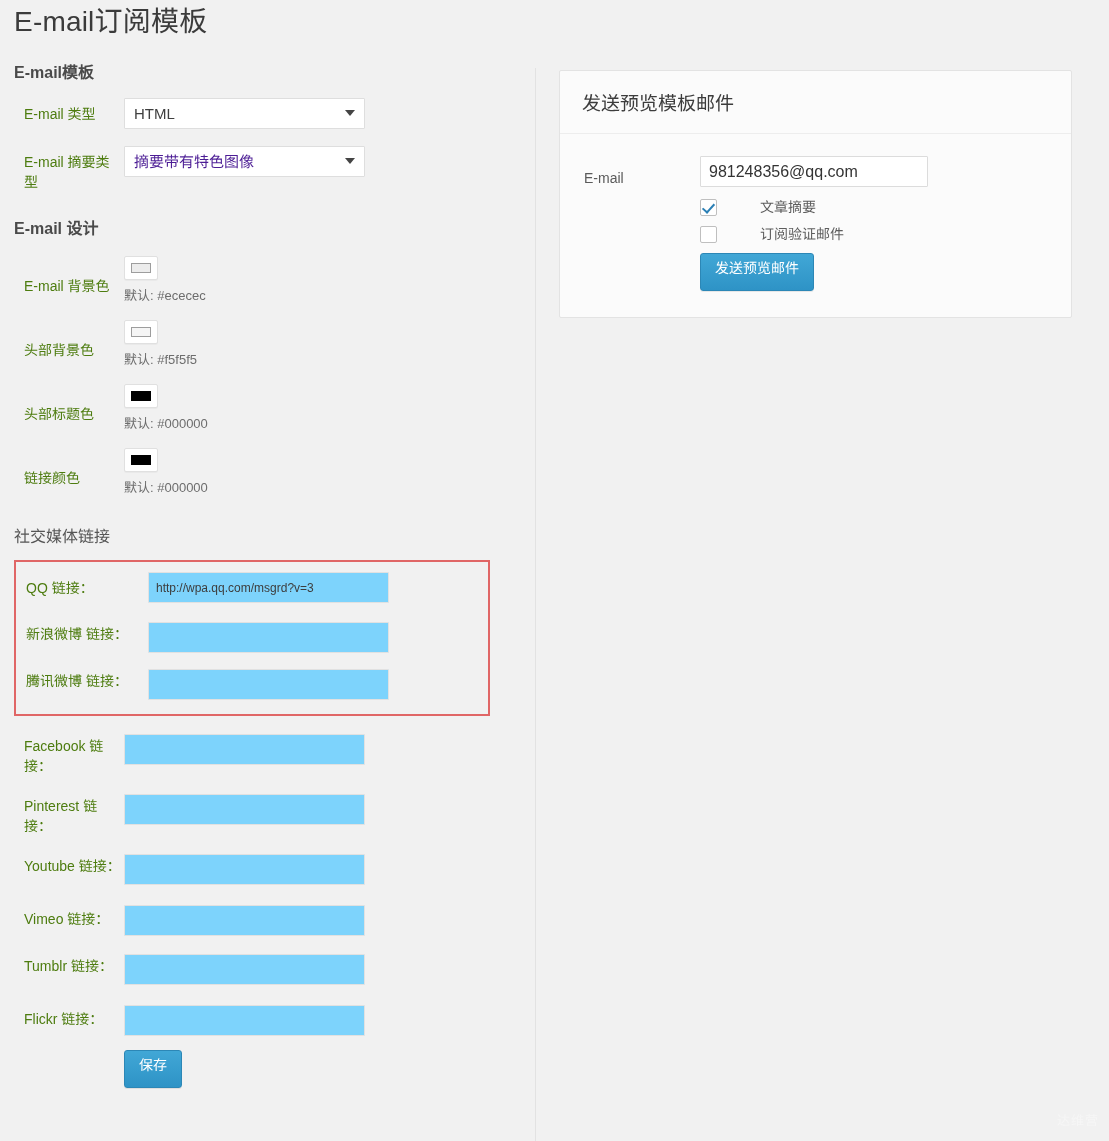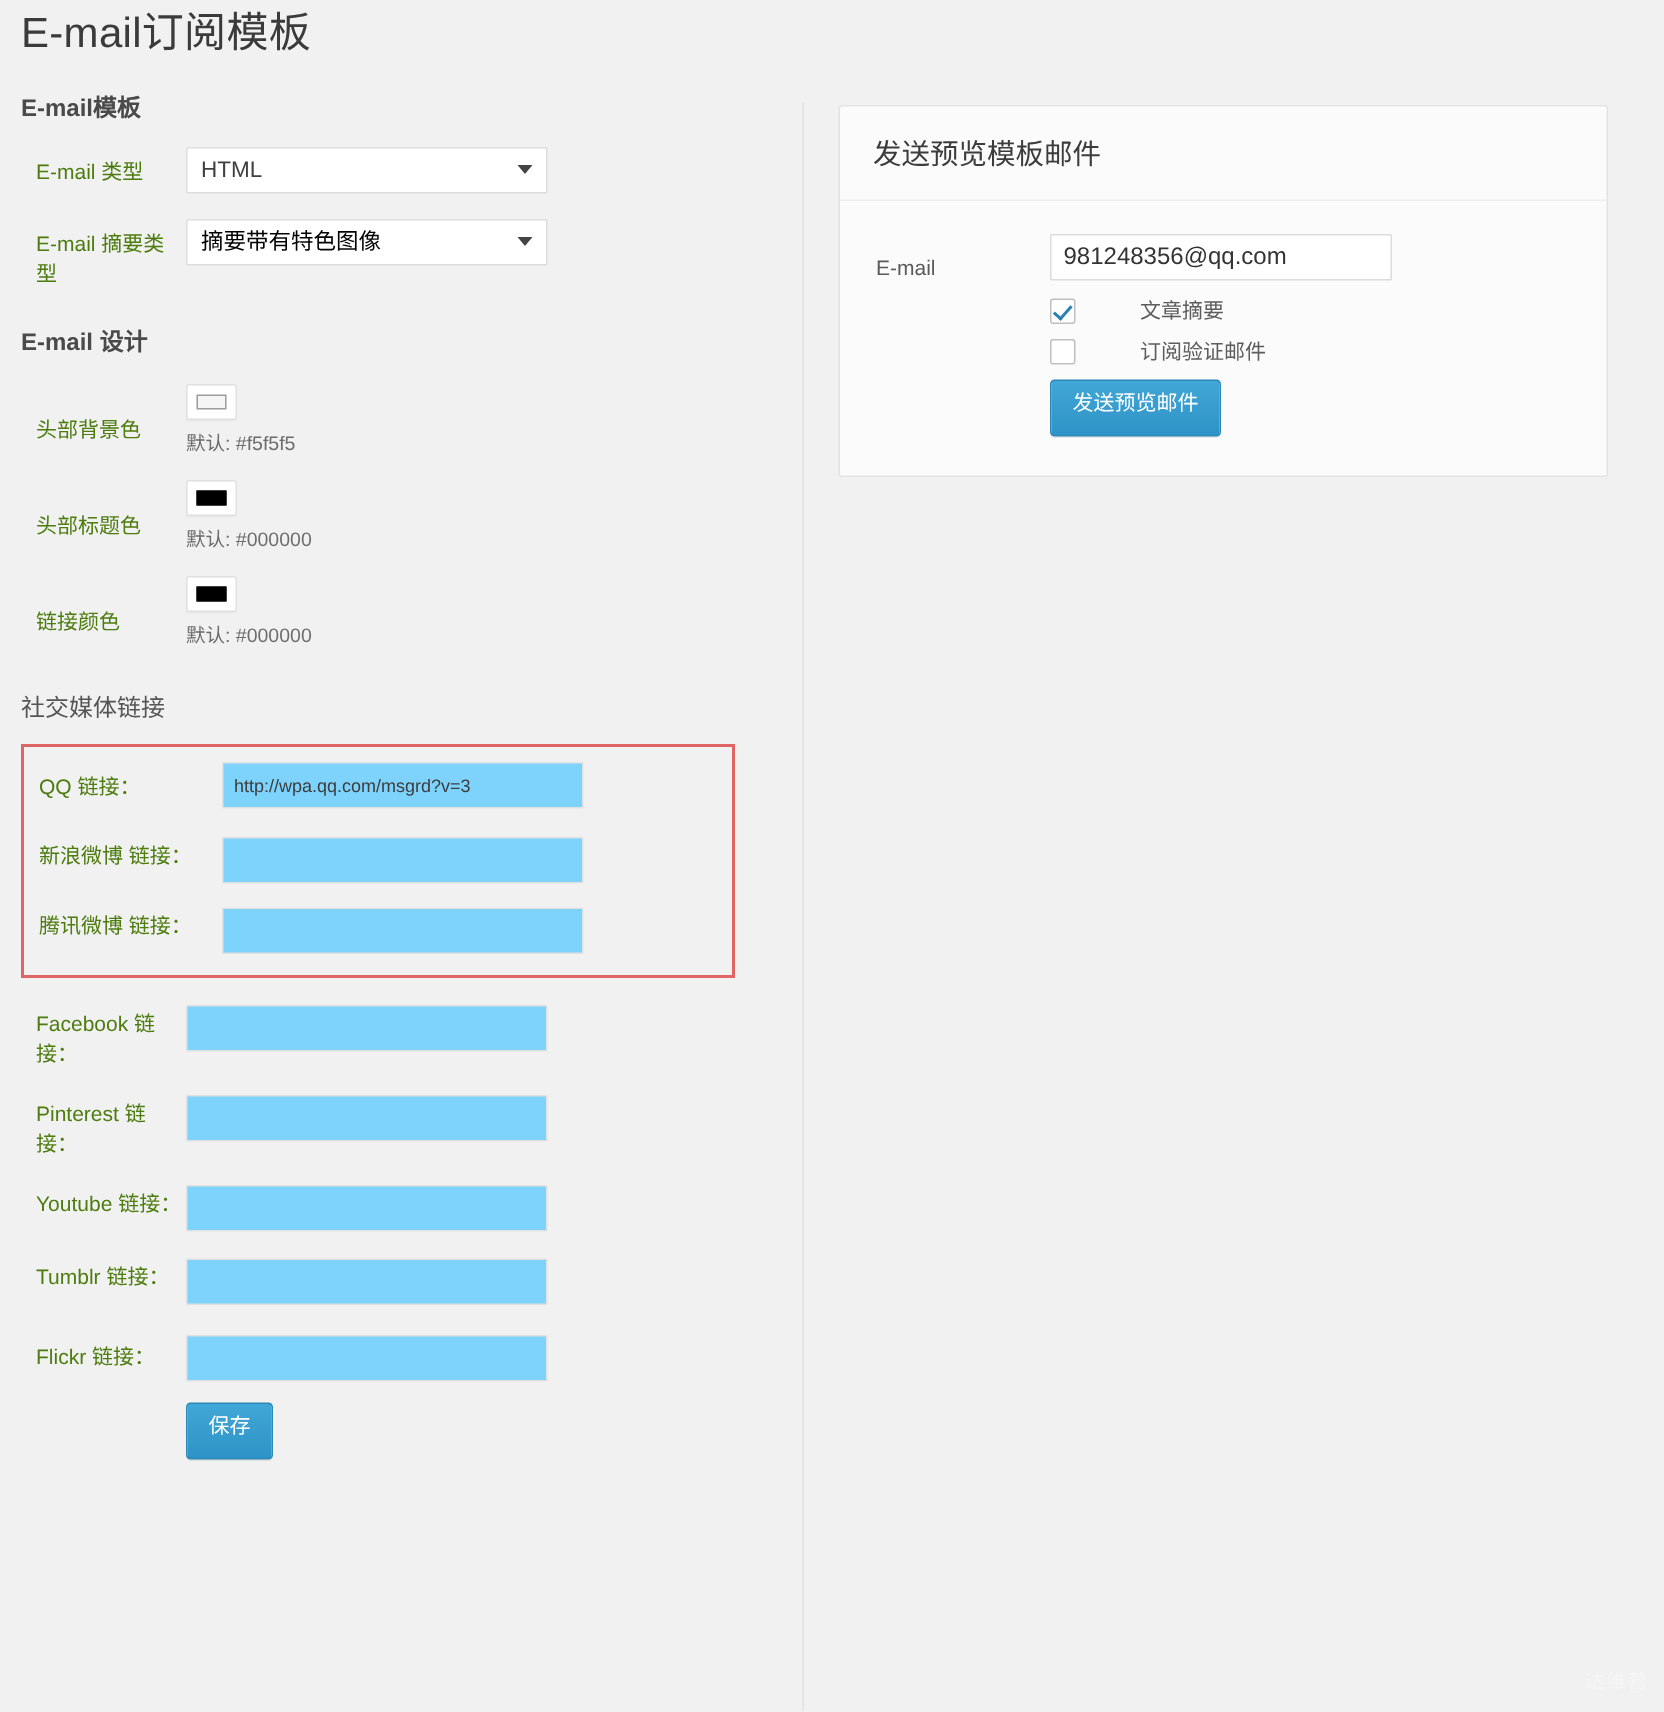--- a/index.html
+++ b/index.html
@@ -97,21 +97,21 @@
     position: absolute;
     left: 9px;
     top: 0;
     right: 26px;
     line-height: 29px;
     font-size: 15px;
     color: #3f3f3f;
     white-space: nowrap;
     overflow: hidden;
   }
-  .sel.muted .sel-text { color: #000000; }
+  .sel.muted .sel-text { color: #4c1d95; }
   .sel .caret {
     position: absolute;
     right: 9px;
     top: 11px;
     width: 0;
     height: 0;
     border-left: 5px solid transparent;
     border-right: 5px solid transparent;
     border-top: 6px solid #444;
   }
@@ -314,20 +314,29 @@
     <div class="fctl">
       <div class="sel muted">
         <span class="sel-text">摘要带有特色图像</span>
         <span class="caret"></span>
       </div>
     </div>
   </div>
 
   <div class="section-heading" style="margin-top:26px;">E-mail 设计</div>
 
+  <div class="frow">
+    <div class="flabel" style="padding-top:22px;">E-mail 背景色</div>
+    <div class="fctl swatch-wrap">
+      <div class="swatch">
+        <span class="swatch-inner" style="background:#ececec;border-color:#9d9d9d;"></span>
+      </div>
+      <div class="swatch-default">默认: #ececec</div>
+    </div>
+  </div>
 
   <div class="frow">
     <div class="flabel" style="padding-top:22px;">头部背景色</div>
     <div class="fctl swatch-wrap">
       <div class="swatch">
         <span class="swatch-inner" style="background:#f5f5f5;border-color:#9d9d9d;"></span>
       </div>
       <div class="swatch-default">默认: #f5f5f5</div>
     </div>
   </div>
@@ -395,20 +404,26 @@
     </div>
   </div>
 
   <div class="frow social-row">
     <div class="flabel">Youtube 链接：</div>
     <div class="fctl" style="padding-top:4px;">
       <input class="tinput" type="text" value="" style="">
     </div>
   </div>
 
+  <div class="frow social-row">
+    <div class="flabel" style="padding-top:10px;">Vimeo 链接：</div>
+    <div class="fctl" style="padding-top:6px;">
+      <input class="tinput" type="text" value="" style="">
+    </div>
+  </div>
 
   <div class="frow social-row">
     <div class="flabel">Tumblr 链接：</div>
     <div class="fctl" style="padding-top:4px;">
       <input class="tinput" type="text" value="" style="">
     </div>
   </div>
 
   <div class="frow social-row">
     <div class="flabel" style="padding-top:10px;">Flickr 链接：</div>

